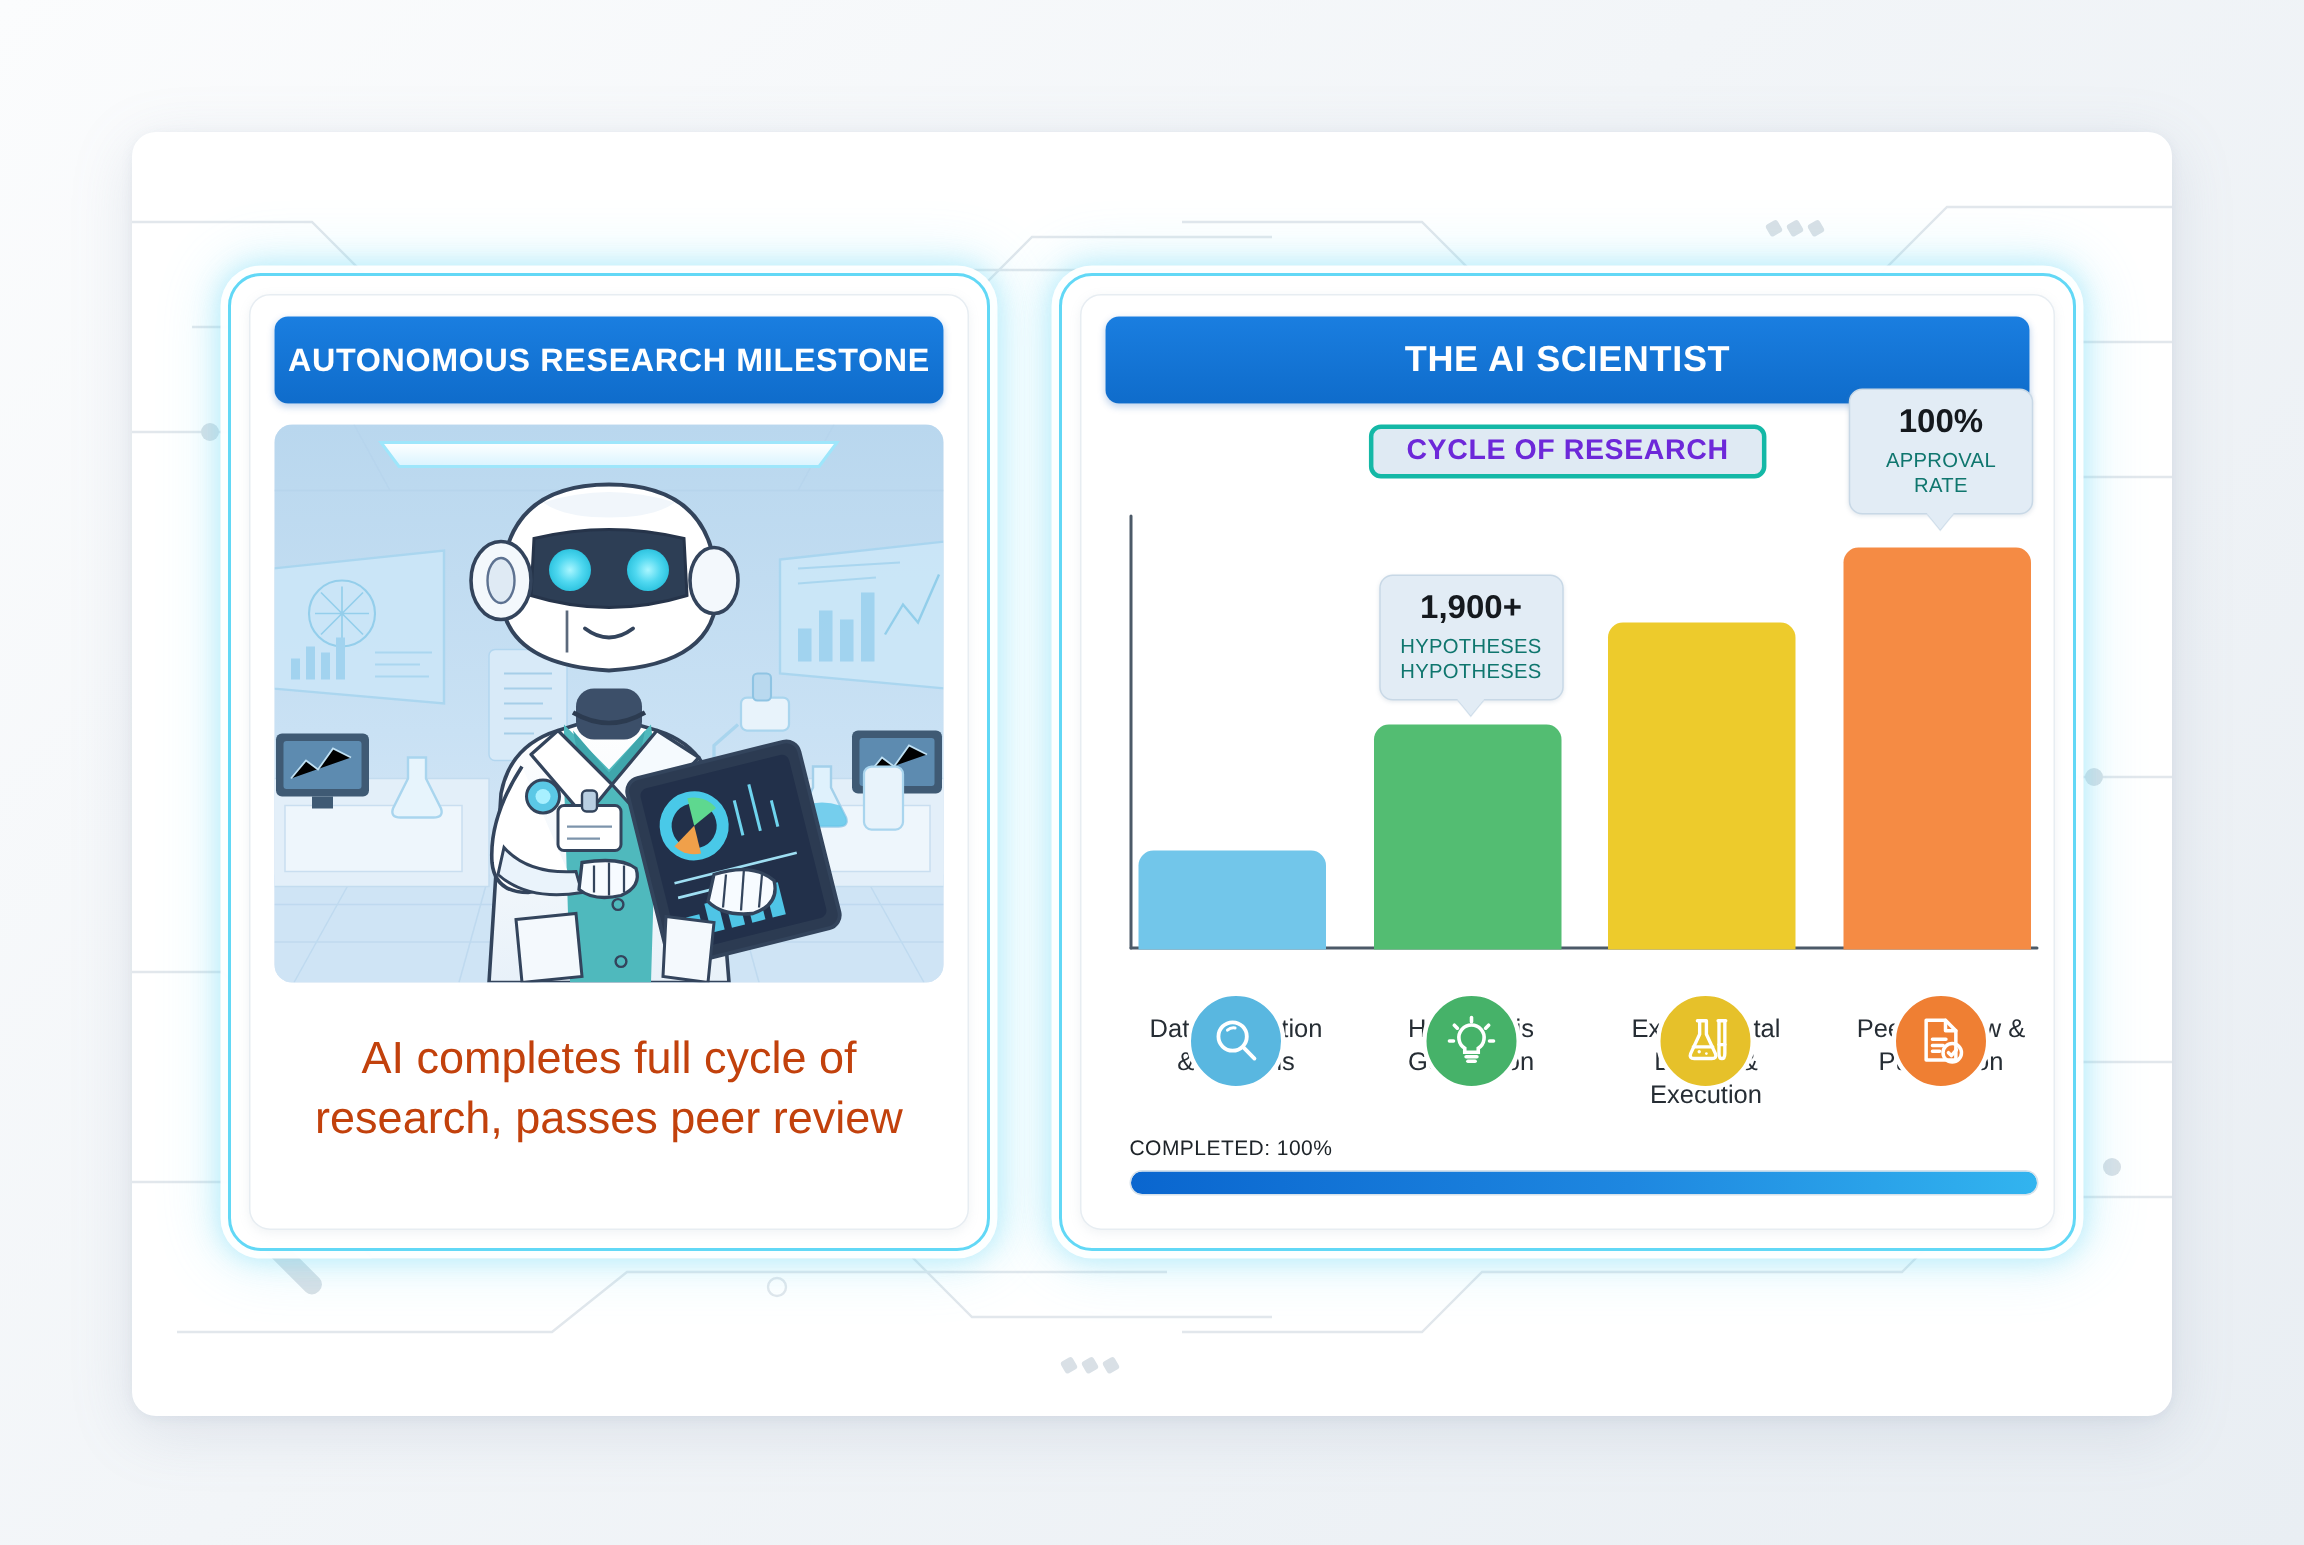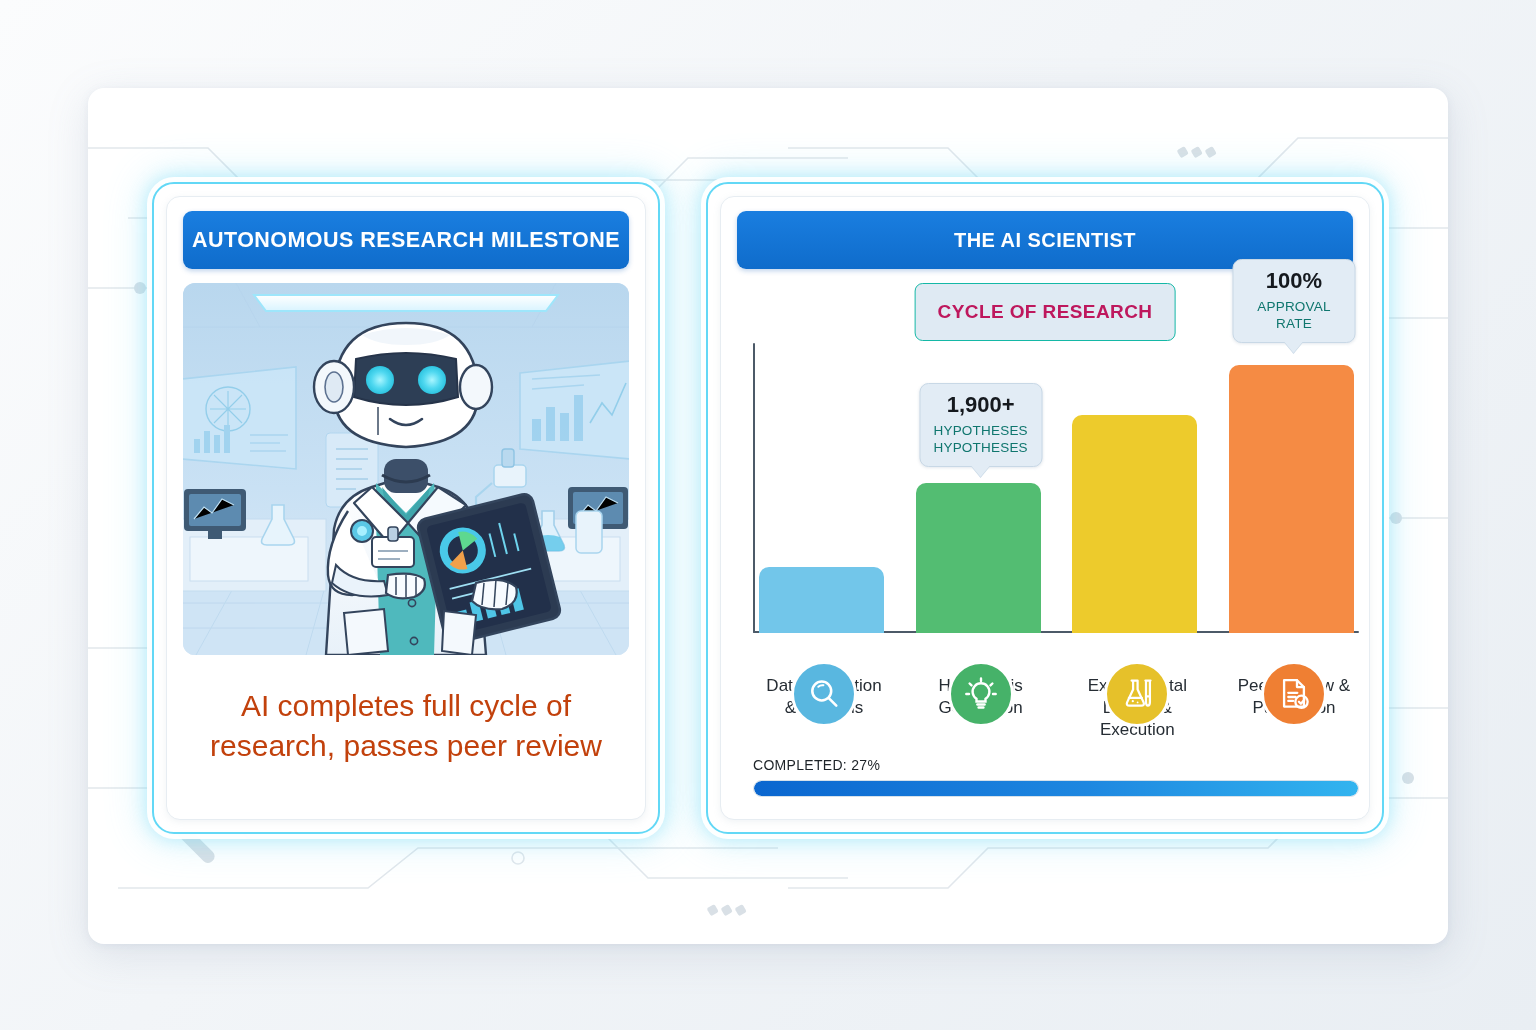--- a/index.html
+++ b/index.html
@@ -86,21 +86,21 @@
     font-weight: bold;
     text-align: center;
     letter-spacing: .45px;
     box-shadow: 0 2px 5px rgba(15,90,180,.26);
     display: flex;
     align-items: center;
     justify-content: center;
     flex: none;
   }
   #left-header { height: 58px; font-size: 21.5px; }
-  #right-header { height: 58px; font-size: 20px; }
+  #right-header { height: 58px; font-size: 24px; }
 
   
   #robot-illustration {
     margin-top: 14px;
     height: 372px;
     border-radius: 12px;
     overflow: hidden;
     position: relative;
     flex: none;
     background: #cfe2f2;
@@ -125,26 +125,26 @@
     flex: 1;
     margin-top: 12px;
   }
 
   #cycle-pill {
     position: absolute;
     left: 50%;
     transform: translateX(-50%);
     top: 2px;
     background: #dfeaf3;
-    border: 1px solid #14b8a6;
+    border: 3px solid #14b8a6;
     border-radius: 8px;
-    padding: 17px 22px;
+    padding: 4px 22px;
     font-size: 19px;
     font-weight: bold;
-    color: #be185d;
+    color: #6d28d9;
     letter-spacing: .4px;
     white-space: nowrap;
   }
 
   
   #axis-v {
     position: absolute;
     left: 16px; top: 62px;
     width: 2px; height: 290px;
     background: #4c5a68;
@@ -617,21 +617,21 @@
           </div>
 
           <div id="stage-labels">
             <div class="stage-label">Data Collection &amp; Analysis</div>
             <div class="stage-label">Hypothesis Generation</div>
             <div class="stage-label">Experimental Design &amp; Execution</div>
             <div class="stage-label">Peer Review &amp; Publication</div>
           </div>
 
           <div id="progress-wrap">
-            <div id="progress-label">COMPLETED: 27%</div>
+            <div id="progress-label">COMPLETED: 100%</div>
             <div id="progress-track">
               <div id="progress-fill" style="width: 100%;"></div>
             </div>
           </div>
 
         </div>
       </div>
     </div>
 
   </div>

